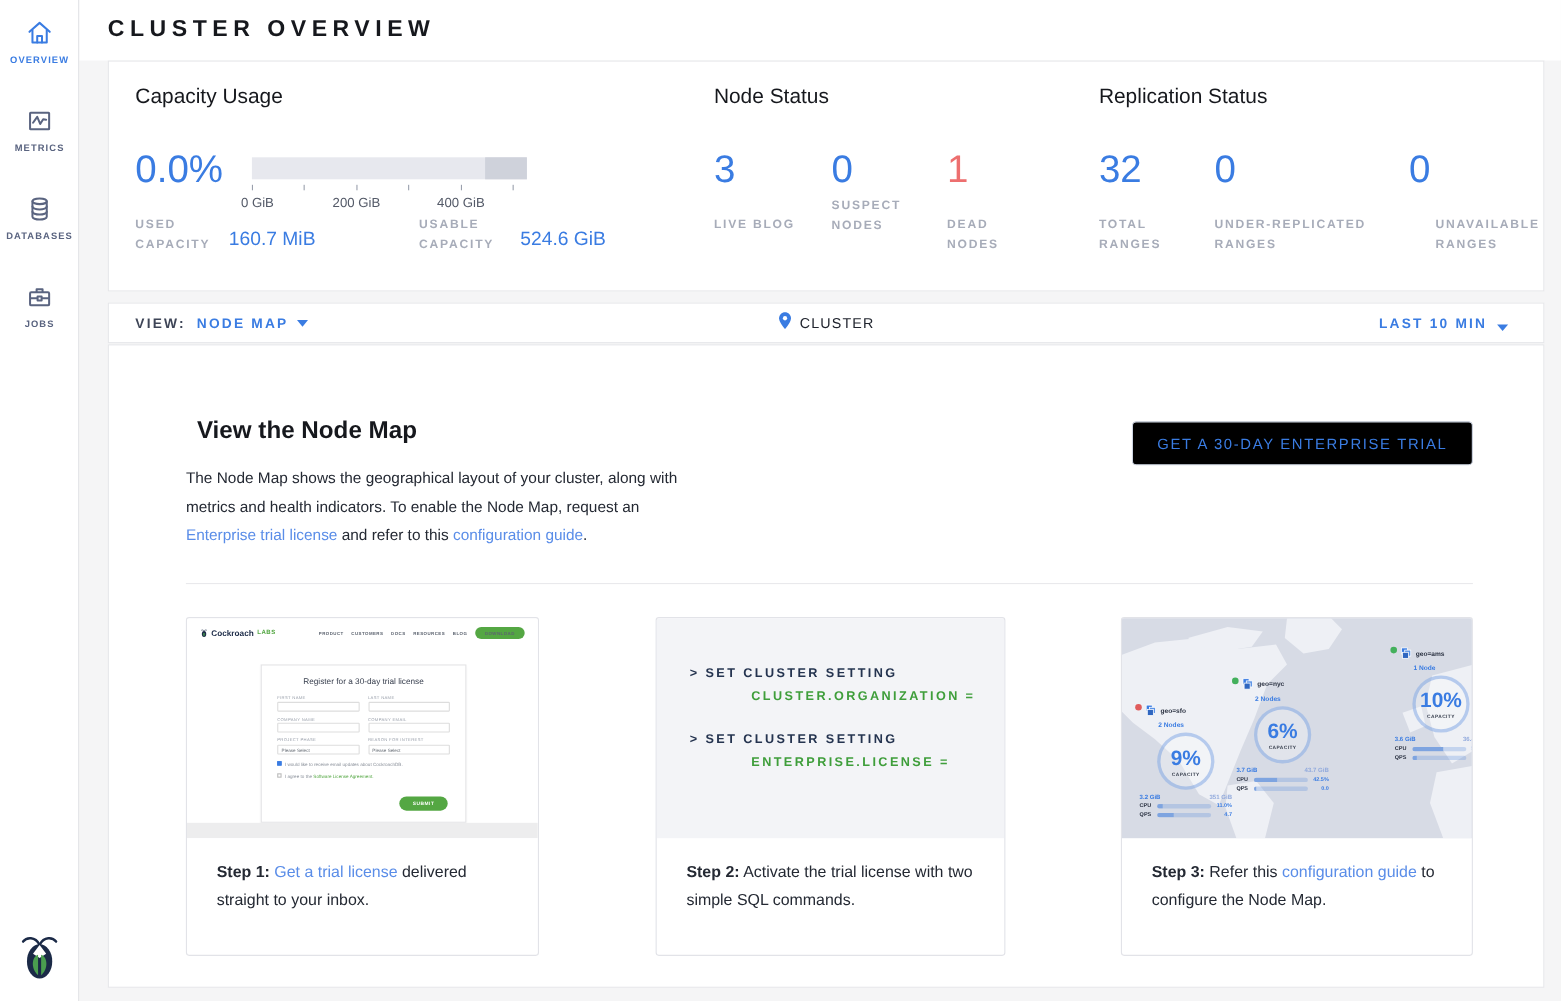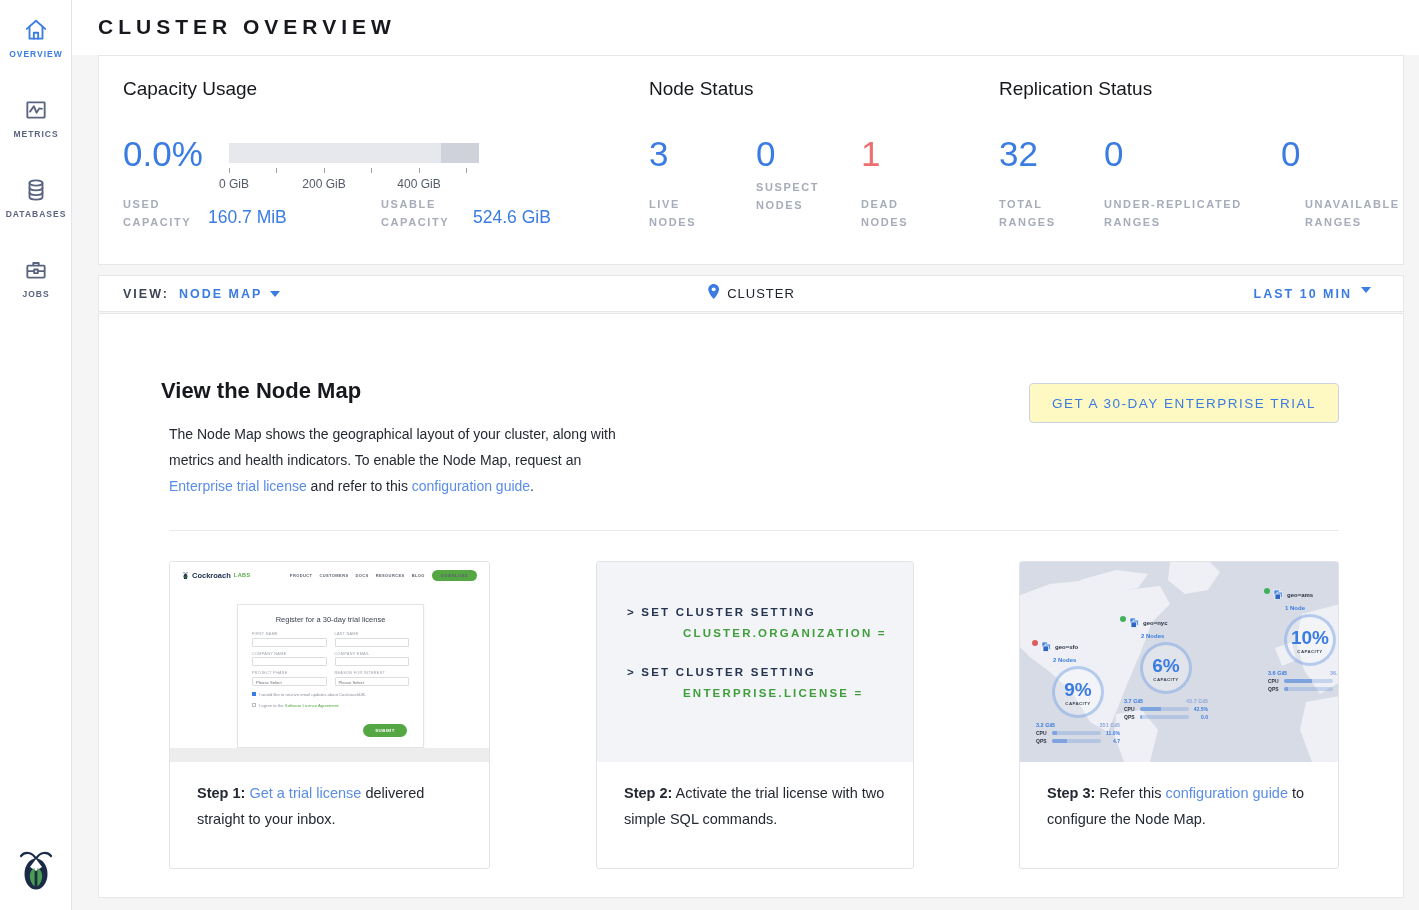--- a/index.html
+++ b/index.html
@@ -34,28 +34,28 @@
   .gauge-tick-label { position:absolute; top:121px; width:70px; text-align:center; font-size:12px; color:#545a68; }
 
   
   .view-bar { left:98px; top:275px; width:1306px; height:37px; display:flex; align-items:center; }
   .vb-left { position:absolute; left:24px; display:flex; align-items:center; gap:10px; }
   .vb-label { font-size:12.5px; font-weight:bold; letter-spacing:2px; color:#3e4557; }
   .vb-value { font-size:12.5px; font-weight:bold; letter-spacing:2px; color:#3a7ce2; cursor:pointer; display:flex; align-items:center; gap:8px; }
   .caret { display:inline-block; width:0; height:0; border-left:5px solid transparent; border-right:5px solid transparent; border-top:6px solid currentColor; }
   .vb-center { position:absolute; left:50%; transform:translateX(-50%); display:flex; align-items:center; gap:7px; }
   .vb-center-label { font-size:13px; font-weight:500; letter-spacing:1px; color:#20242e; }
-  .vb-right { position:absolute; right:32px; display:flex; align-items:flex-start; gap:9px; font-size:12.5px; font-weight:bold; letter-spacing:2px; color:#3a7ce2; cursor:pointer; }
+  .vb-right { position:absolute; right:32px; display:flex; align-items:flex-end; gap:9px; font-size:12.5px; font-weight:bold; letter-spacing:2px; color:#3a7ce2; cursor:pointer; }
 
   
   .main-panel { left:98px; top:313px; width:1306px; height:585px; }
-  .nm-heading { position:absolute; left:62px; top:64px; font-size:22px; font-weight:600; color:#16181d; }
+  .nm-heading { position:absolute; left:80px; top:64px; font-size:22px; font-weight:600; color:#16181d; }
   .nm-desc { position:absolute; left:70px; top:107px; width:468px; font-size:14px; line-height:26px; color:#242933; }
   a.link { color:#5a8de8; text-decoration:none; cursor:pointer; }
-  .trial-btn { position:absolute; left:930px; top:69px; width:310px; height:40px; background:#fef9c3; border:1px solid #ccd3e0; border-radius:4px; font-family:"Liberation Sans",sans-serif; font-size:13.5px; font-weight:500; letter-spacing:1.5px; color:#3a7ce2; cursor:pointer; }
+  .trial-btn { position:absolute; left:930px; top:69px; width:310px; height:40px; background:#000000; border:1px solid #ccd3e0; border-radius:4px; font-family:"Liberation Sans",sans-serif; font-size:13.5px; font-weight:500; letter-spacing:1.5px; color:#3a7ce2; cursor:pointer; }
   .divider { position:absolute; left:70px; top:216px; width:1170px; height:1px; background:#e9e9ec; }
 
   
   .step-card { position:absolute; top:247px; height:308px; background:#fff; border:1px solid #e2e3e8; border-radius:3px; overflow:hidden; }
   .card-1 { left:70px; width:321px; }
   .card-2 { left:497px; width:318px; }
   .card-3 { left:920px; width:320px; }
   .step-media { position:relative; width:100%; height:200px; overflow:hidden; }
   .step-caption { padding:18px 27px 0 27px; font-size:14.5px; line-height:26px; color:#242933; }
   .step-caption b { font-weight:bold; }
@@ -187,21 +187,21 @@
     <div class="gauge-tick-label" style="left:100px;">0 GiB</div>
     <div class="gauge-tick-label" style="left:190px;">200 GiB</div>
     <div class="gauge-tick-label" style="left:285px;">400 GiB</div>
     <div class="stat-label" style="left:24px; top:139px; width:82px;">USED CAPACITY</div>
     <div class="stat-value" style="left:109px; top:151px;">160.7 MiB</div>
     <div class="stat-label" style="left:272px; top:139px; width:82px;margin-left:10px;">USABLE CAPACITY</div>
     <div class="stat-value" style="left:374px; top:151px;">524.6 GiB</div>
 
     <div class="sec-title" style="left:550px; top:22px;">Node Status</div>
     <div class="big-num" style="left:550px; top:78px;">3</div>
-    <div class="stat-label" style="left:550px; top:139px; width:80px;">LIVE NODES</div>
+    <div class="stat-label" style="left:550px; top:139px; width:80px;">LIVE BLOG</div>
     <div class="big-num" style="left:657px; top:78px;">0</div>
     <div class="stat-label" style="left:657px; top:122px; width:80px;">SUSPECT NODES</div>
     <div class="big-num red" style="left:762px; top:78px;">1</div>
     <div class="stat-label" style="left:762px; top:139px; width:80px;">DEAD NODES</div>
 
     <div class="sec-title" style="left:900px; top:22px;">Replication Status</div>
     <div class="big-num" style="left:900px; top:78px;">32</div>
     <div class="stat-label" style="left:900px; top:139px; width:80px;">TOTAL RANGES</div>
     <div class="big-num" style="left:1005px; top:78px;">0</div>
     <div class="stat-label" style="left:1005px; top:139px; width:160px;">UNDER-REPLICATED RANGES</div>

